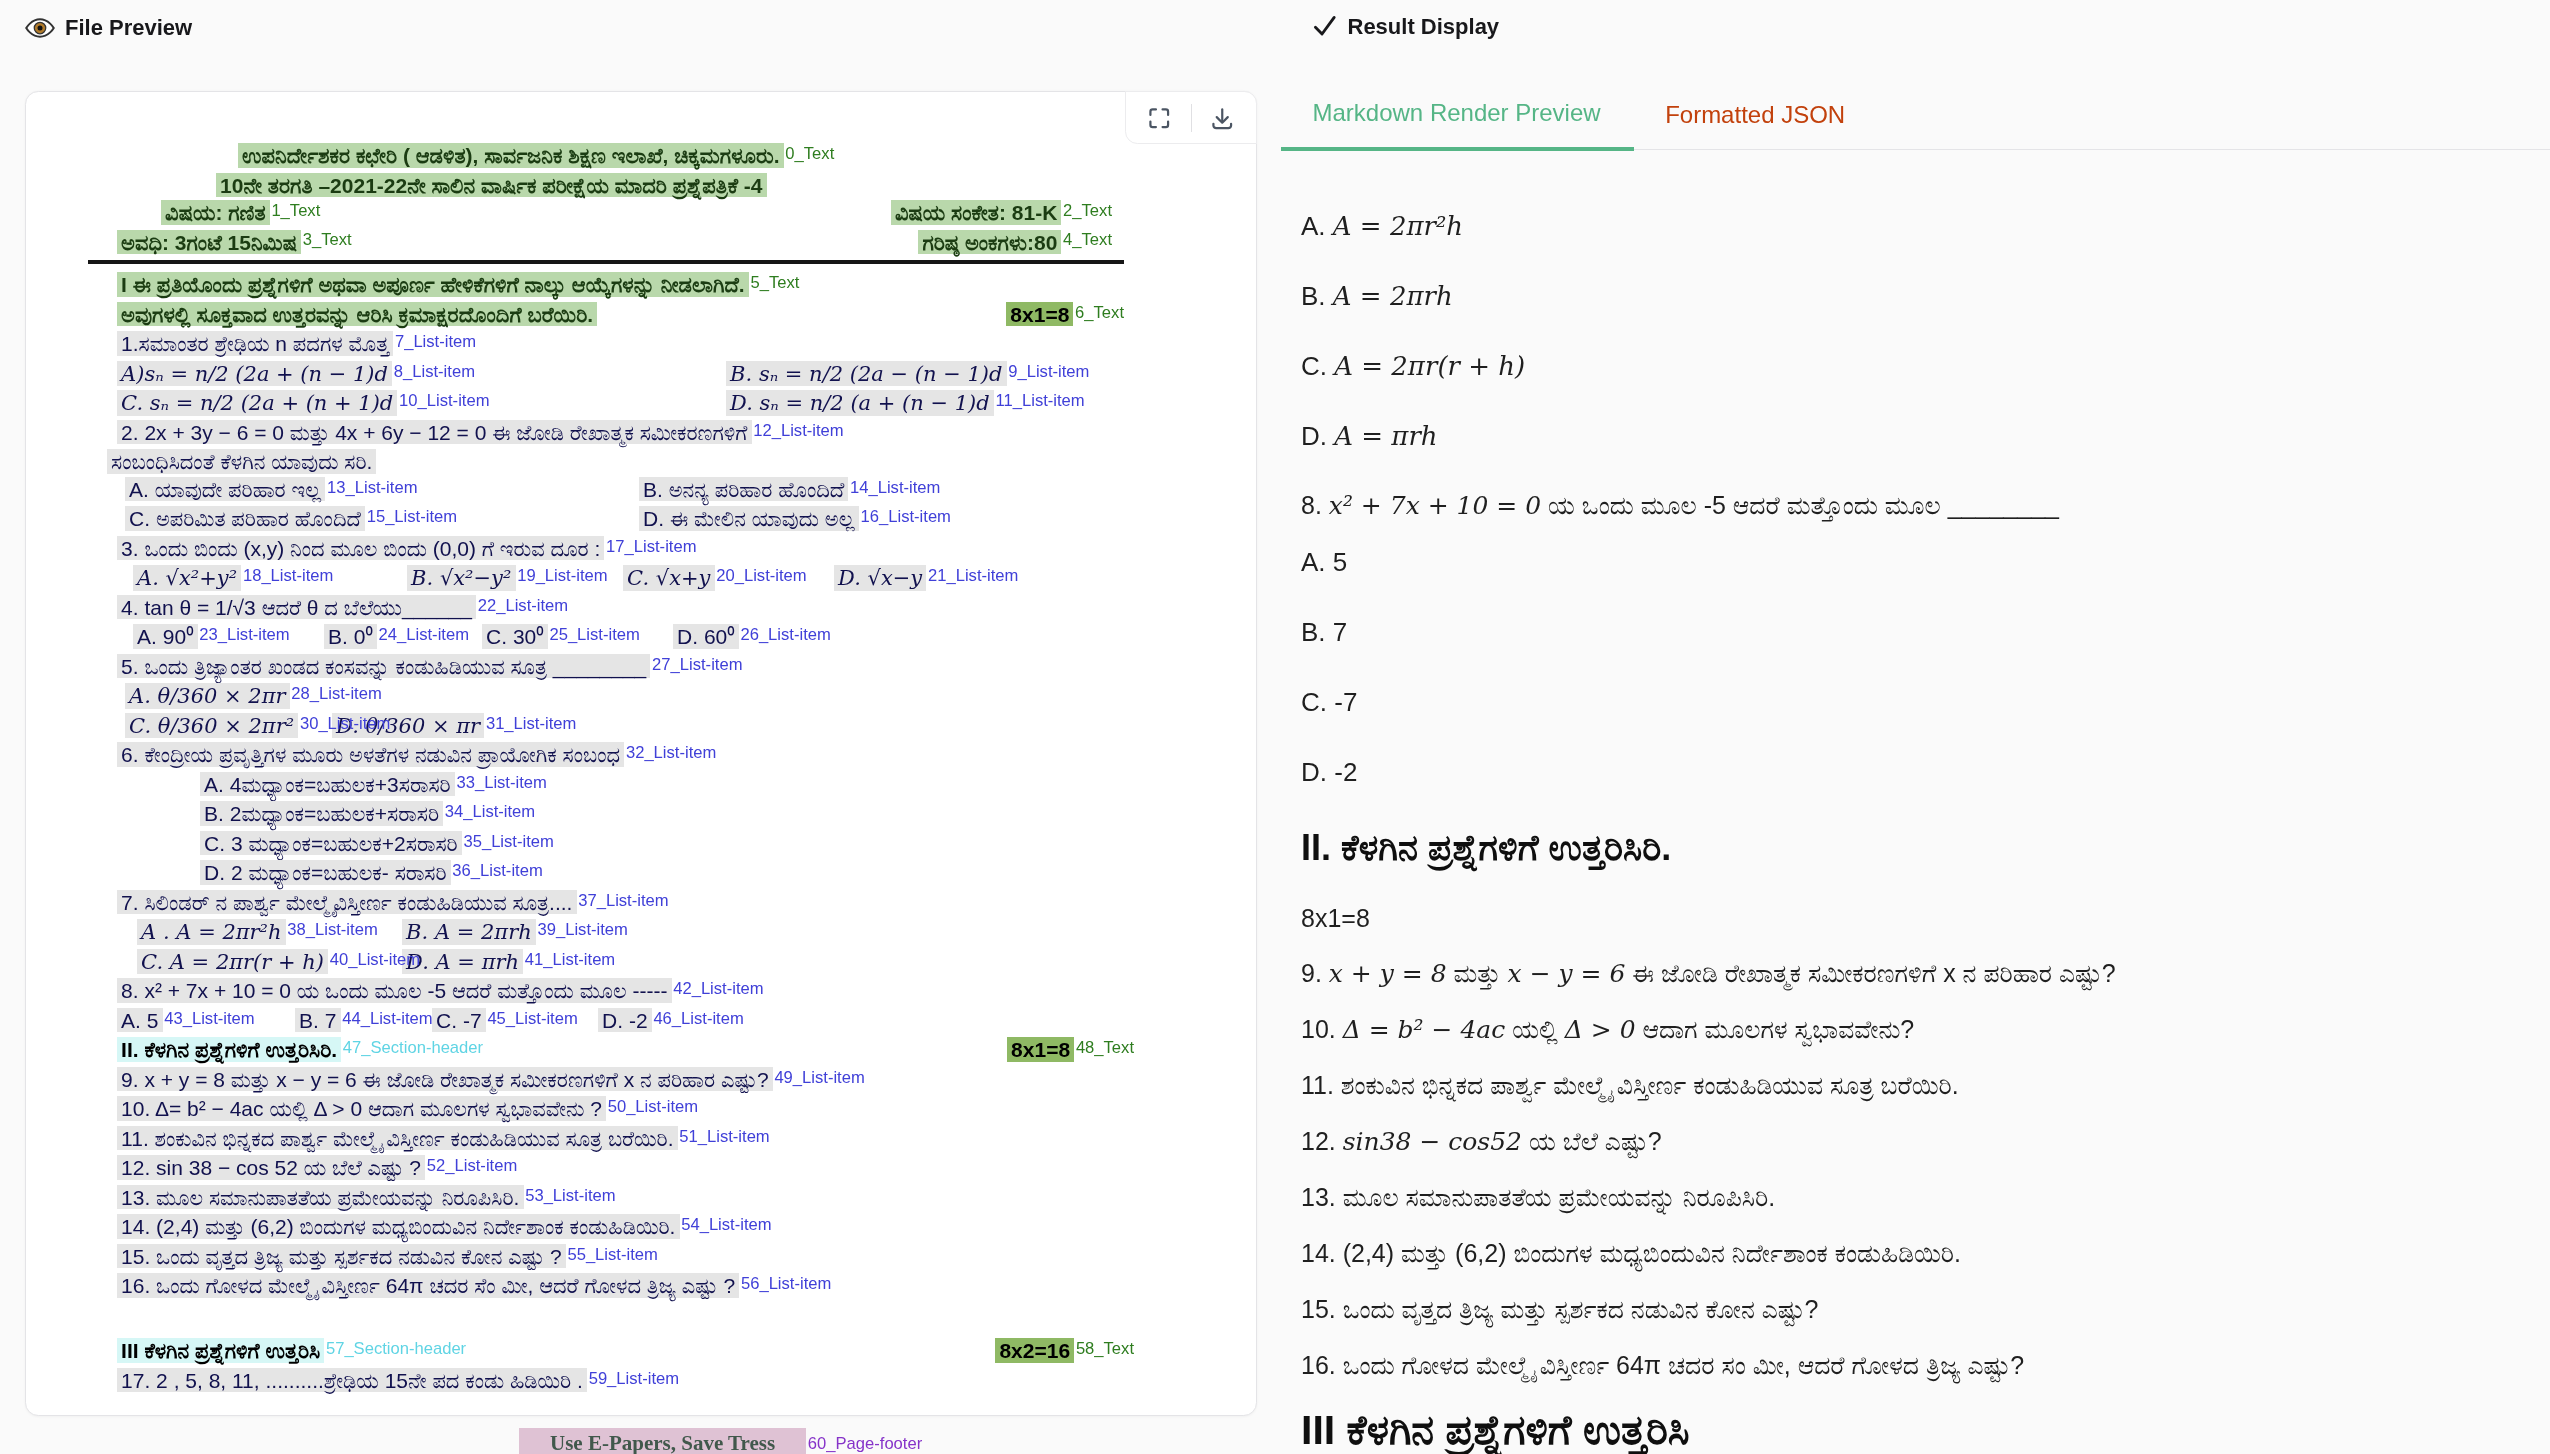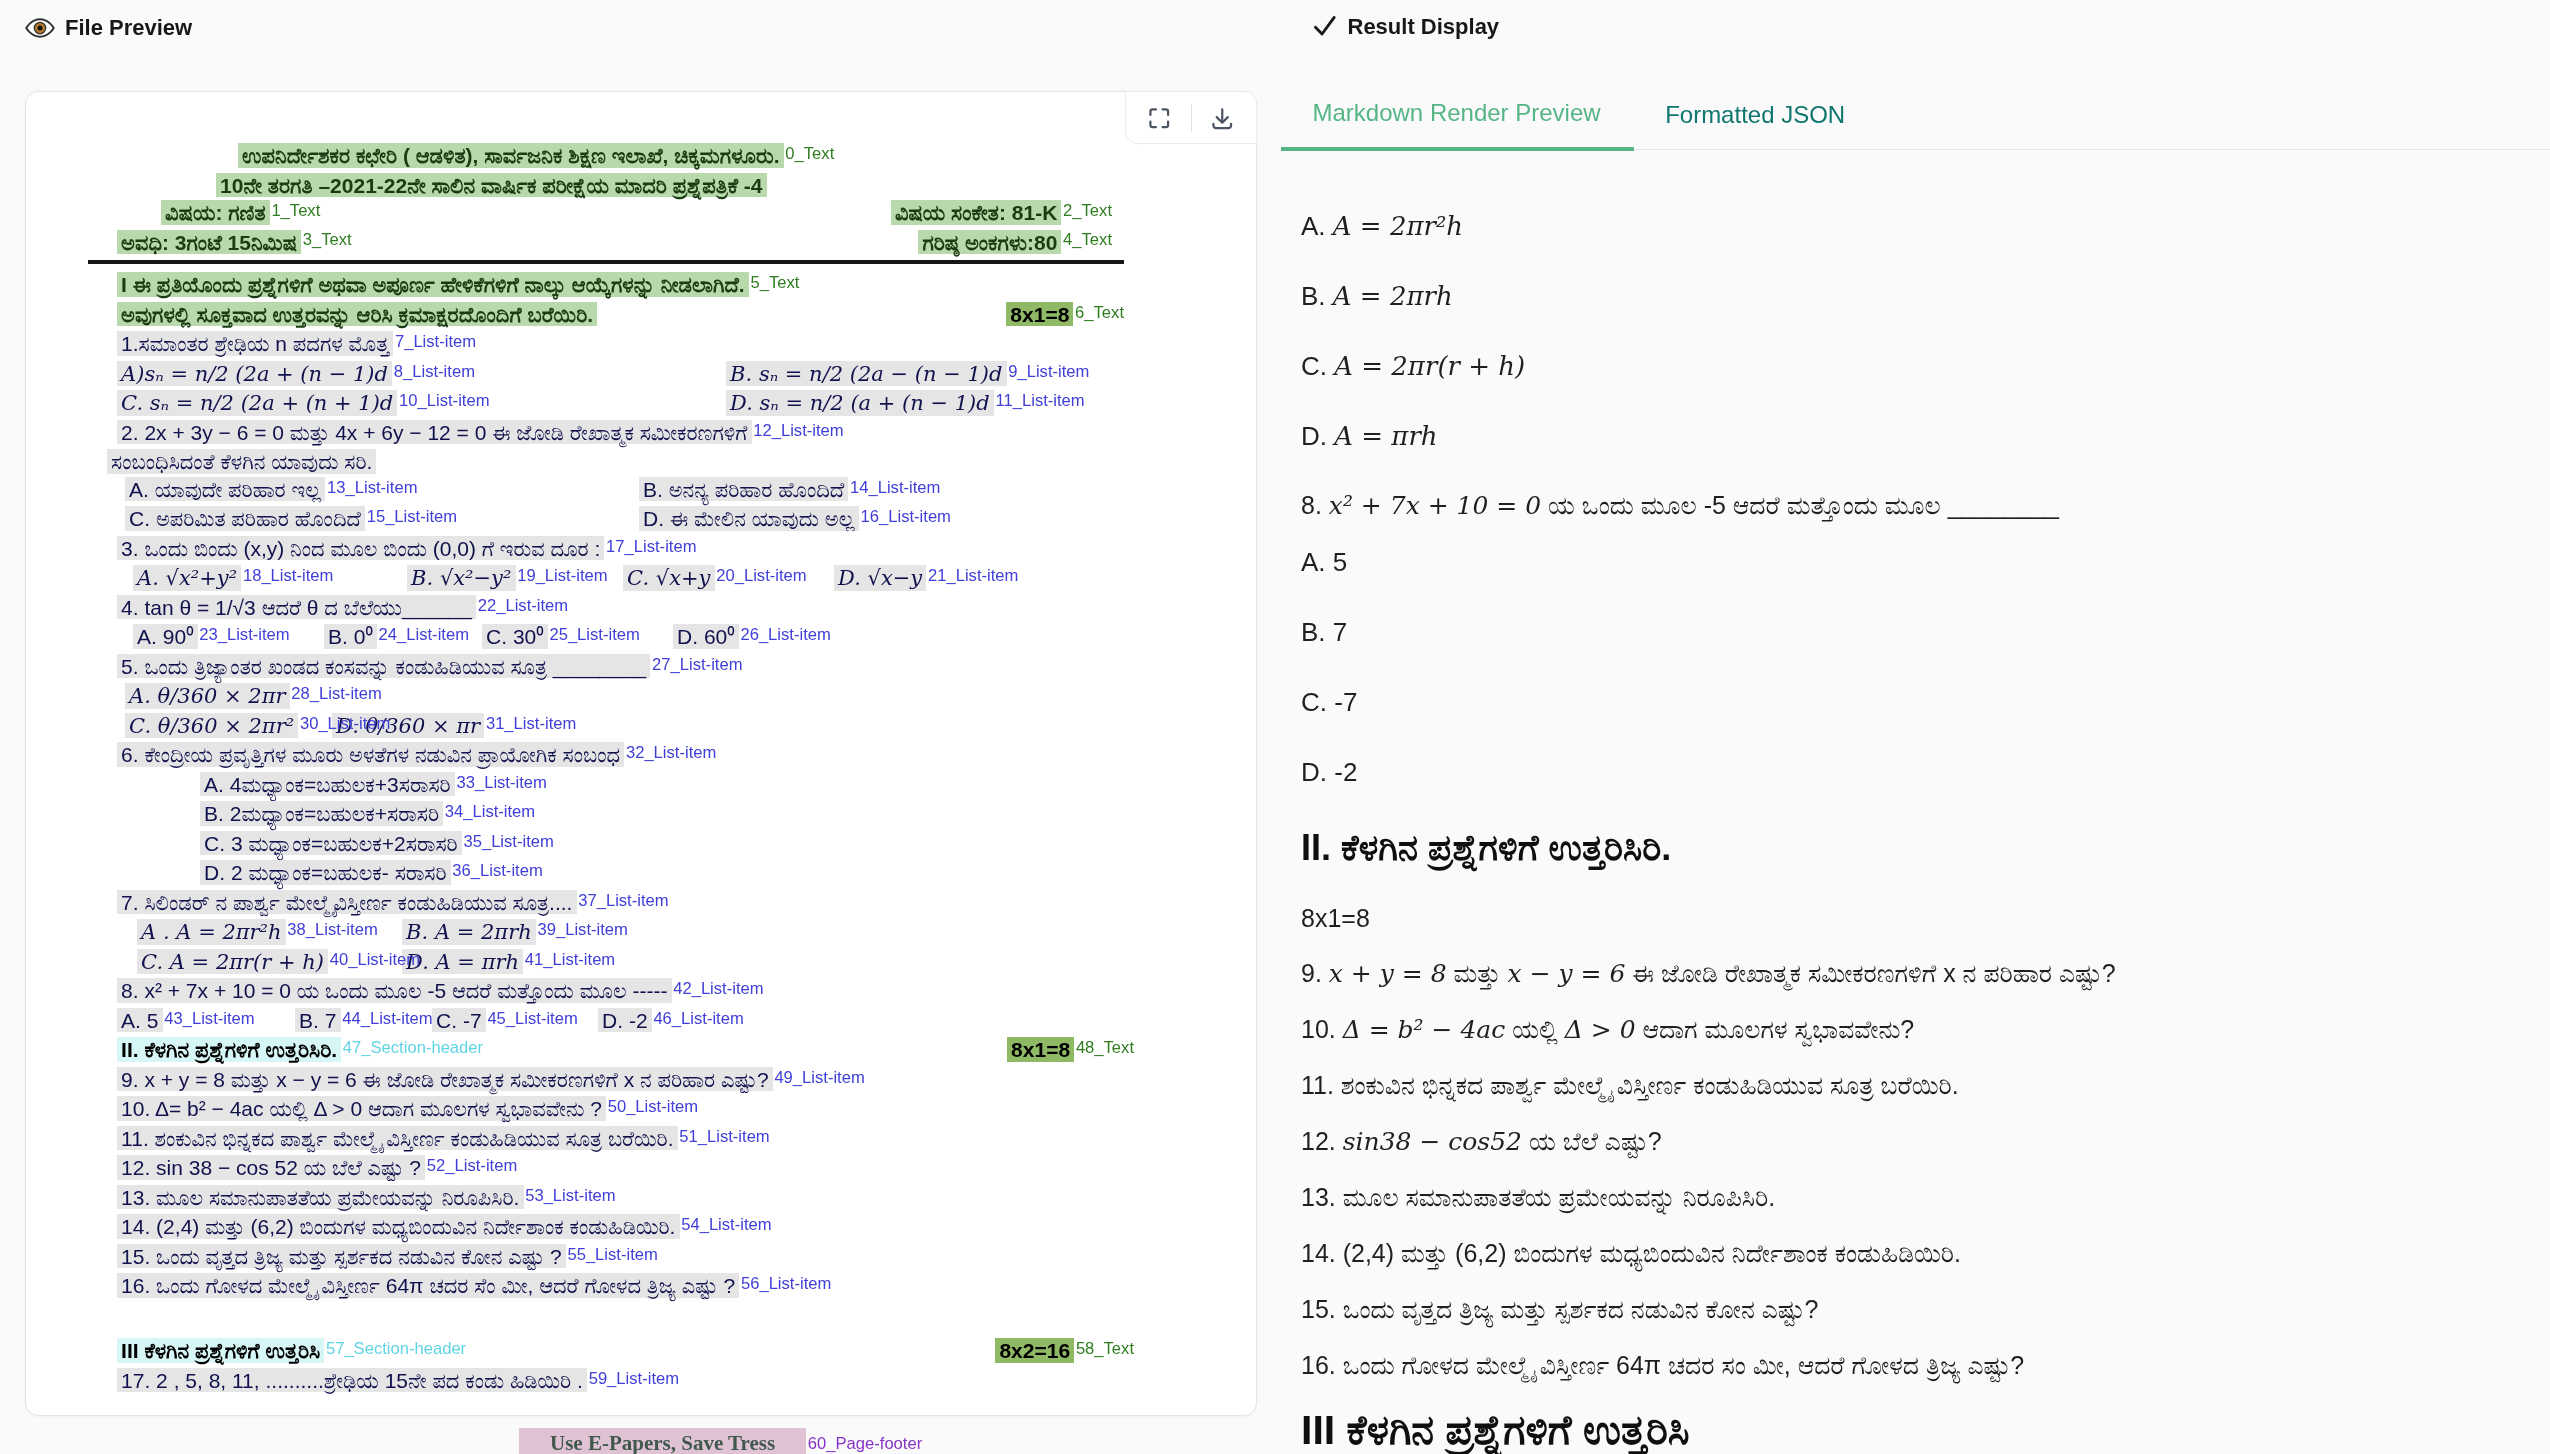--- a/index.html
+++ b/index.html
@@ -8,21 +8,21 @@
     background:#fafafa;font-family:"Liberation Sans",sans-serif;color:#18181b;
   }
   
   .panel-title{display:flex;align-items:center;gap:10px;font-size:22px;font-weight:700;color:#18181b;}
   .panel-left{position:absolute;left:0;top:0;width:1281px;height:1454px;}
   .panel-left .panel-title{position:absolute;left:25px;top:13.3px;}
   .panel-right{position:absolute;left:1281px;top:0;width:1269px;height:1454px;}
   .panel-right .panel-title{position:absolute;left:30px;top:13.3px;}
   
   .tabs{position:absolute;left:0px;right:0;top:86px;display:flex;align-items:flex-end;border-bottom:1.7px solid #e4e4e7;padding-left:0;}
-  .tab{font-size:24px;padding:13.3px 33px 20px 31.5px;color:#0f766e;cursor:pointer;}
+  .tab{font-size:24px;padding:13.3px 33px 20px 31.5px;color:#c2410c;cursor:pointer;}
   .tab.active{color:#55b586;border-bottom:4.1px solid #55b586;margin-bottom:-2.5px;}
   
   .right-content{position:absolute;left:0;right:0;top:146px;bottom:0;padding:65px 33px 0 20px;overflow:hidden;}
   .opt{font-size:26px;margin-bottom:39px;color:#1f1f1f;}
   .para{font-size:25px;margin-bottom:26px;color:#1f1f1f;}
   .mh2{font-size:36px;font-weight:700;margin:21.6px 0 35px;color:#0f0f0f;}
   .mh1{font-size:41px;font-weight:700;margin:16.6px 0 30px;color:#0f0f0f;}
   .mseg{font-family:"DejaVu Serif",serif;font-style:italic;}
   
   .doc-card{

